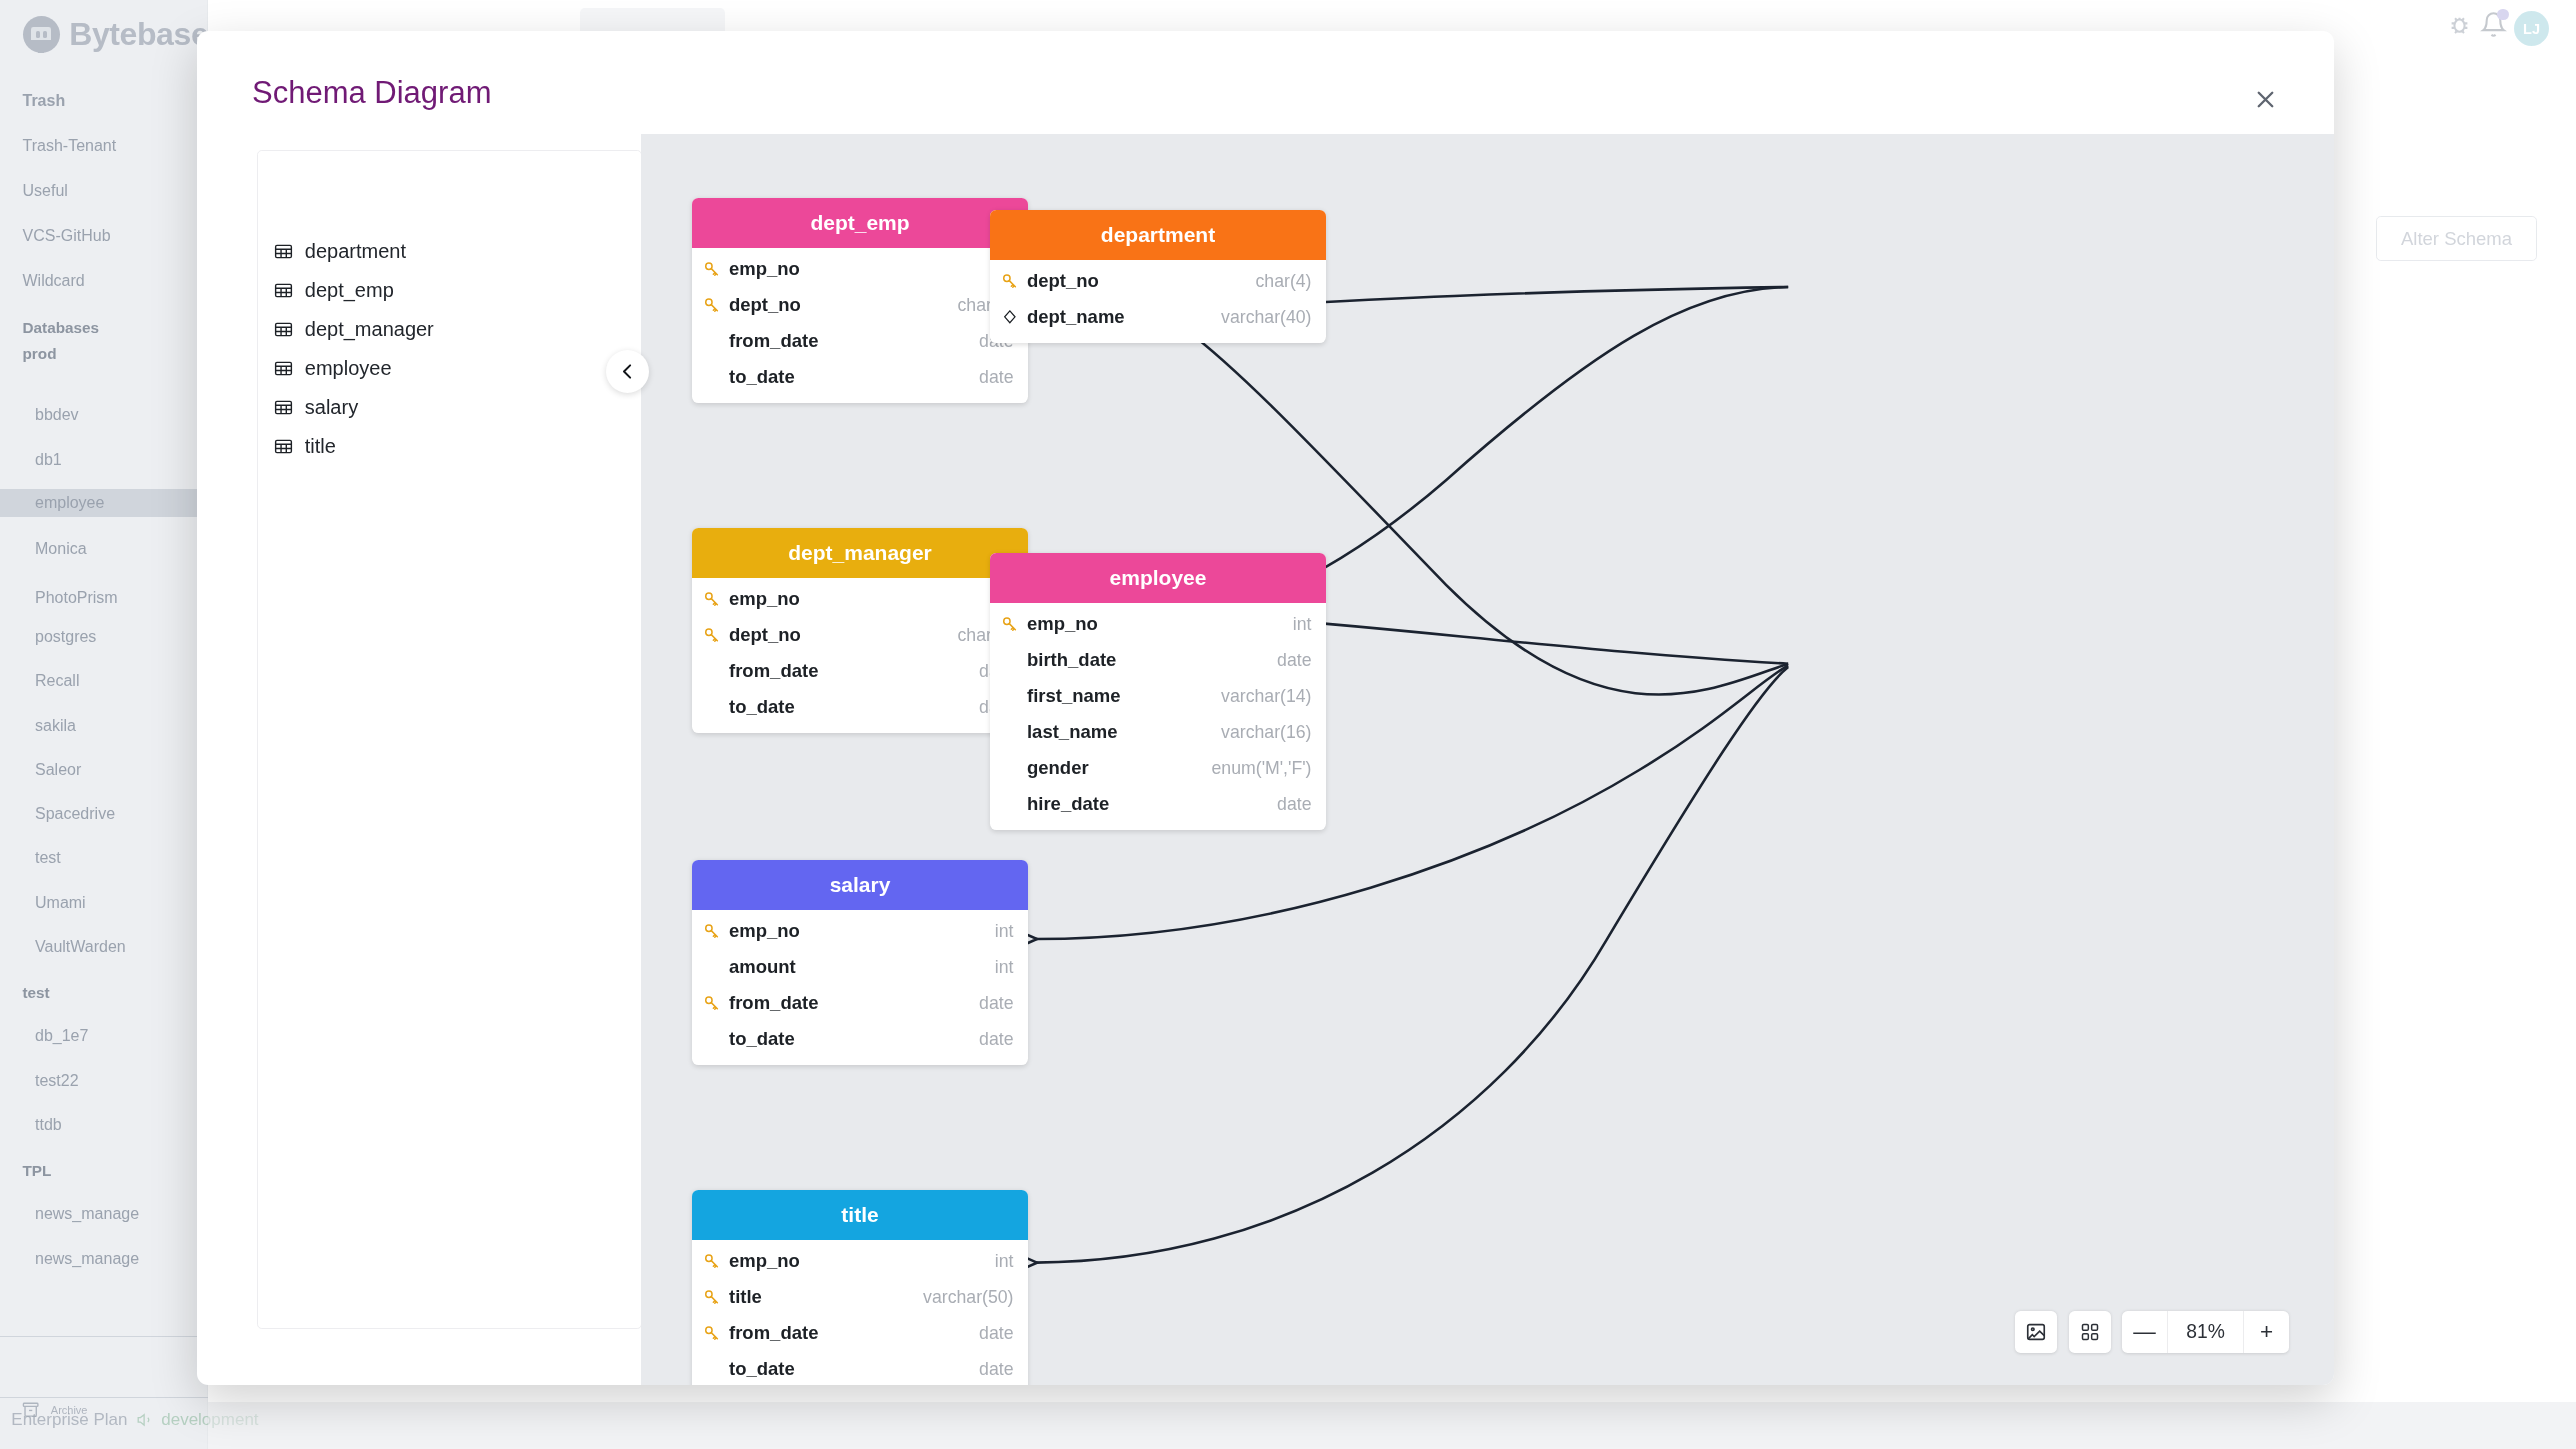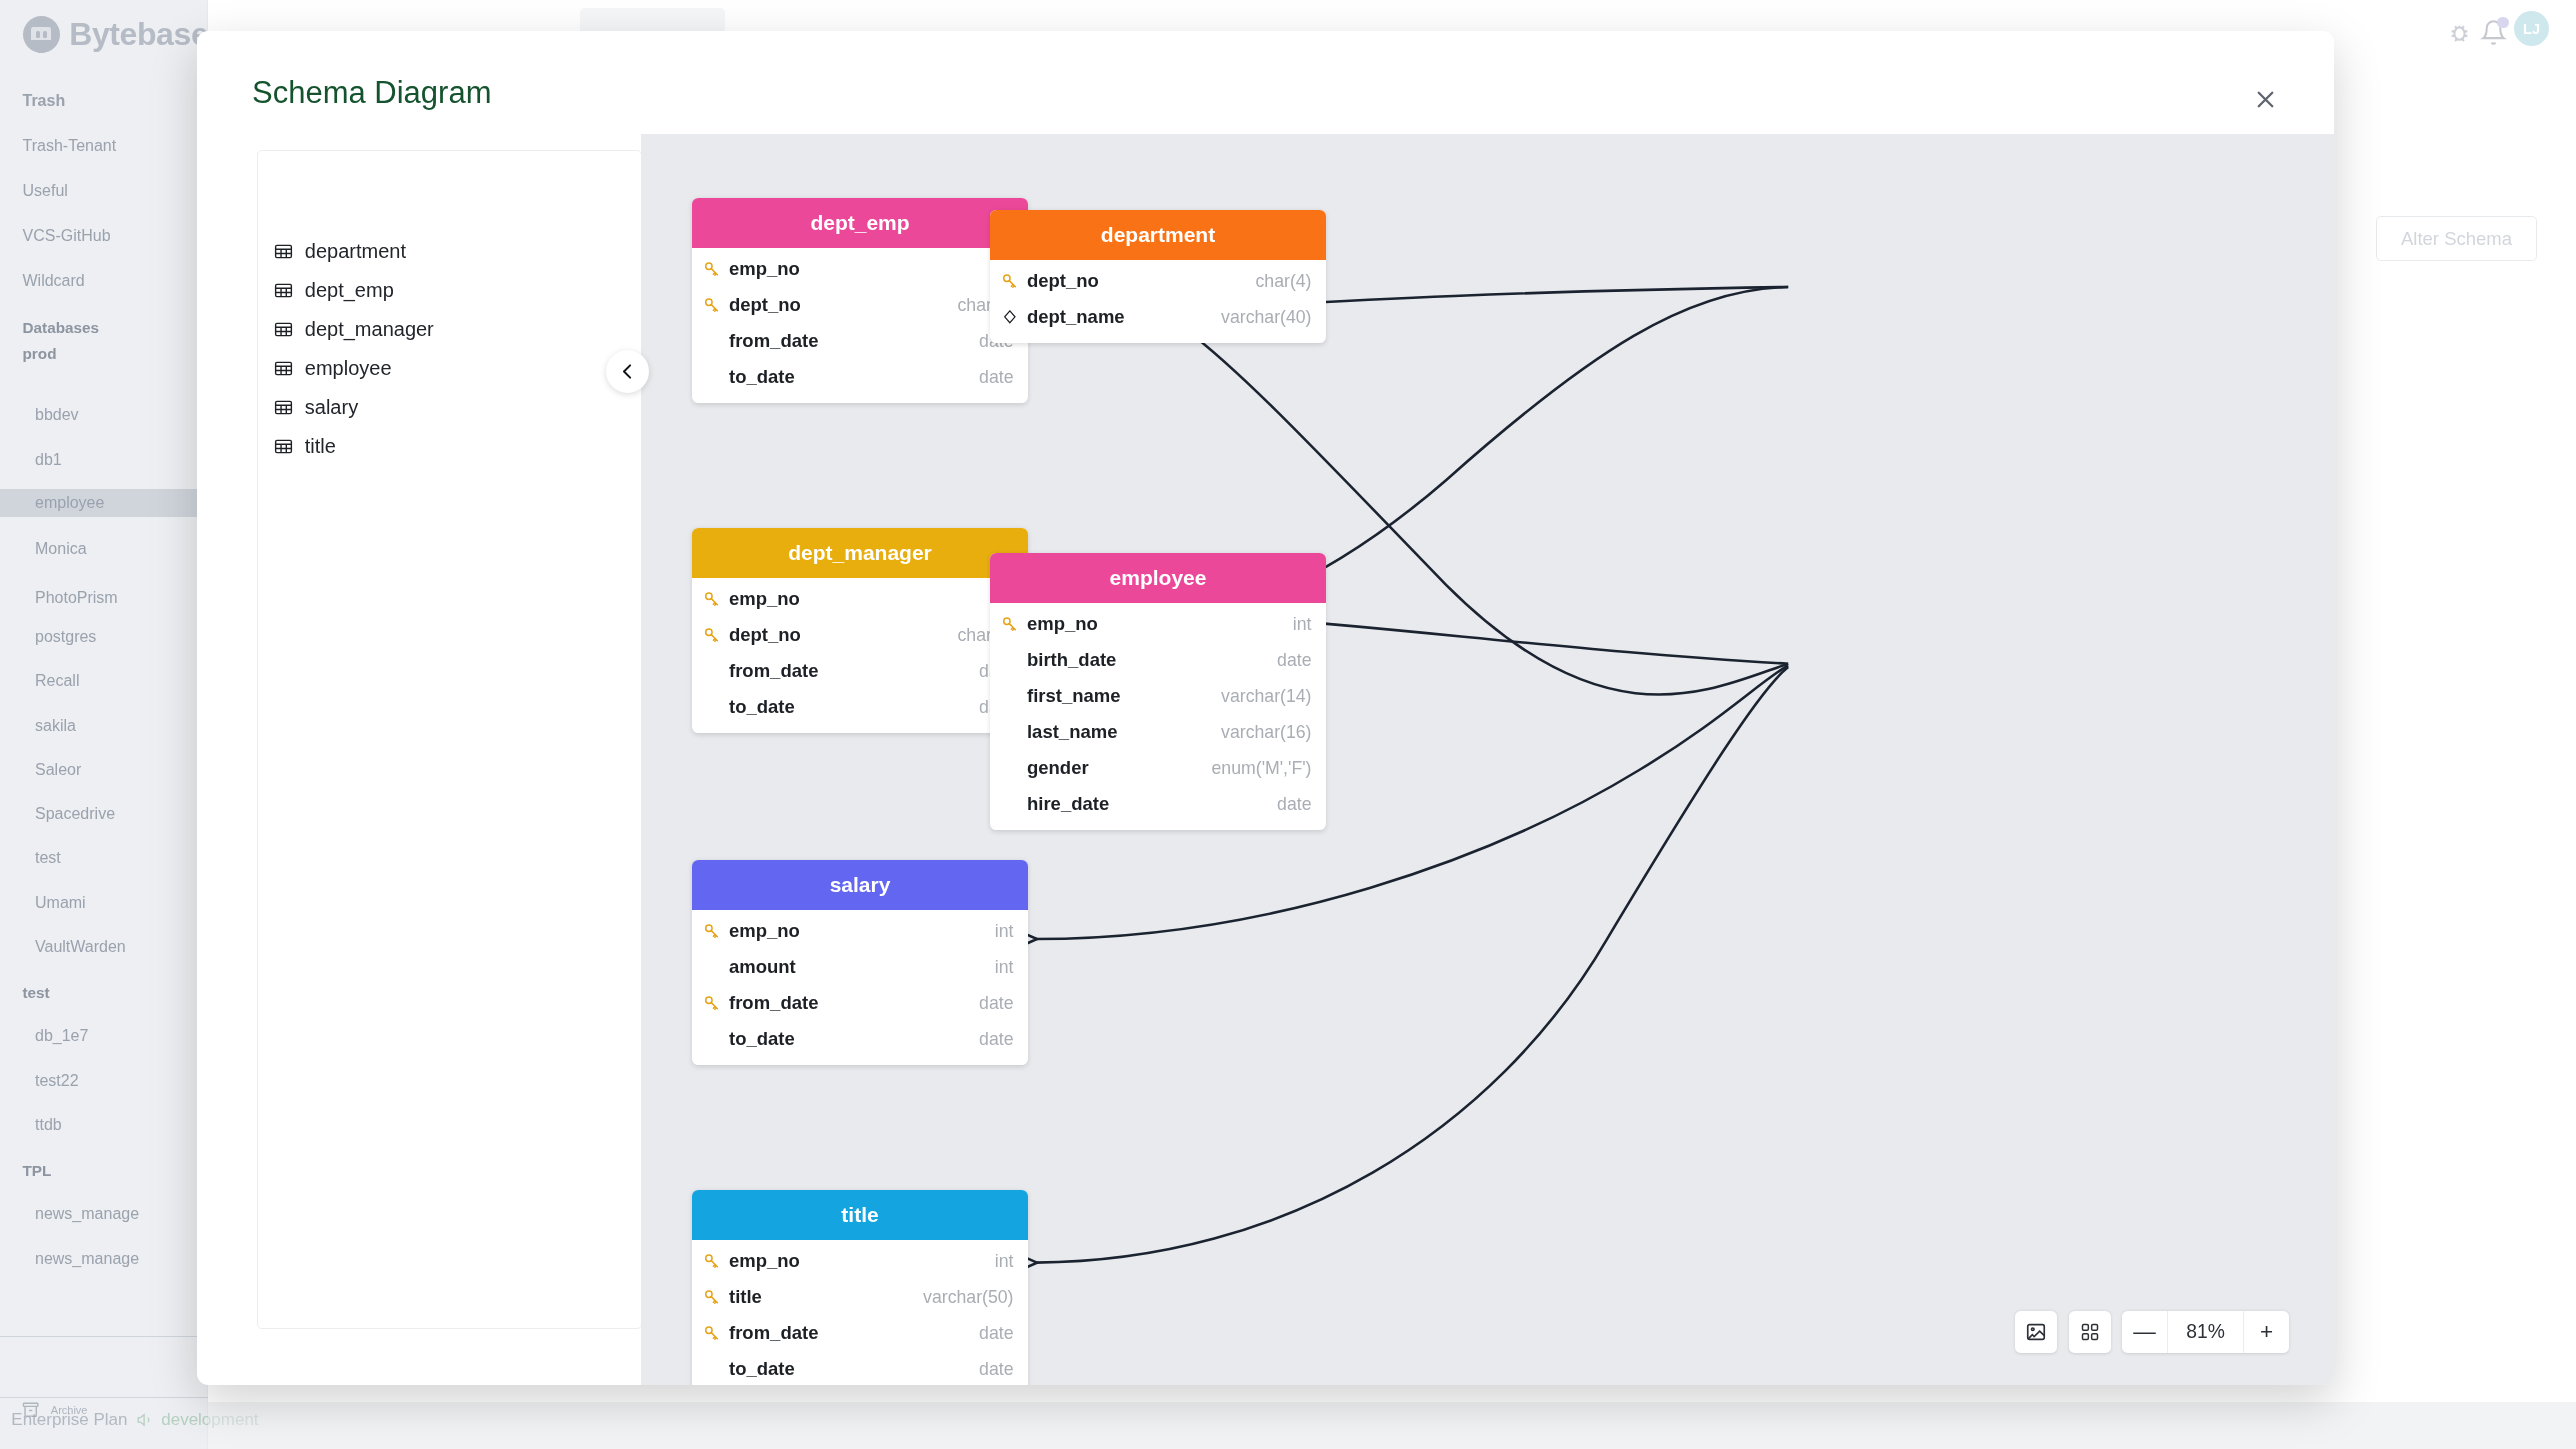--- a/index.html
+++ b/index.html
@@ -48,21 +48,21 @@
     background: #b6bcc6; border-radius: 1.6px;
   }
   .brand-dot-l { left: 13px; }
   .brand-dot-r { left: 20px; }
   .brand-text {
     font-size: 32px; font-weight: 700; color: #b6bcc6; letter-spacing: -0.4px;
   }
 
   .app-topicons {
     position: absolute; right: 27px; top: 11.3px;
-    display: flex; align-items: flex-end; gap: 7px;
+    display: flex; align-items: flex-start; gap: 7px;
     opacity: .5;
   }
   .topicon { width: 27px; height: 27px; position: relative; color: #9aa2ae; }
   .bell-badge {
     position: absolute; right: -1.6px; top: -2.4px;
     width: 11.3px; height: 11.3px; border-radius: 50%;
     background: #b3aee0;
   }
   .avatar-lj {
     width: 35px; height: 35px; border-radius: 50%;
@@ -125,21 +125,21 @@
     position: absolute;
     left: 197px; top: 31px;
     width: 2137px; height: 1354px;
     background: #ffffff;
     border-radius: 11.3px;
     box-shadow: 0 16px 48px rgba(0,0,0,.18);
     overflow: hidden;
   }
   .modal-title {
     position: absolute; left: 55px; top: 44px;
-    font-size: 31px; color: #14532d; font-weight: 400;
+    font-size: 31px; color: #701a75; font-weight: 400;
   }
   .modal-close {
     position: absolute; right: 50px; top: 50px;
     width: 37px; height: 37px;
     display: flex; align-items: center; justify-content: center;
     color: #5f6570;
   }
 
   .modal-body {
     position: absolute; left: 0; top: 103px;

